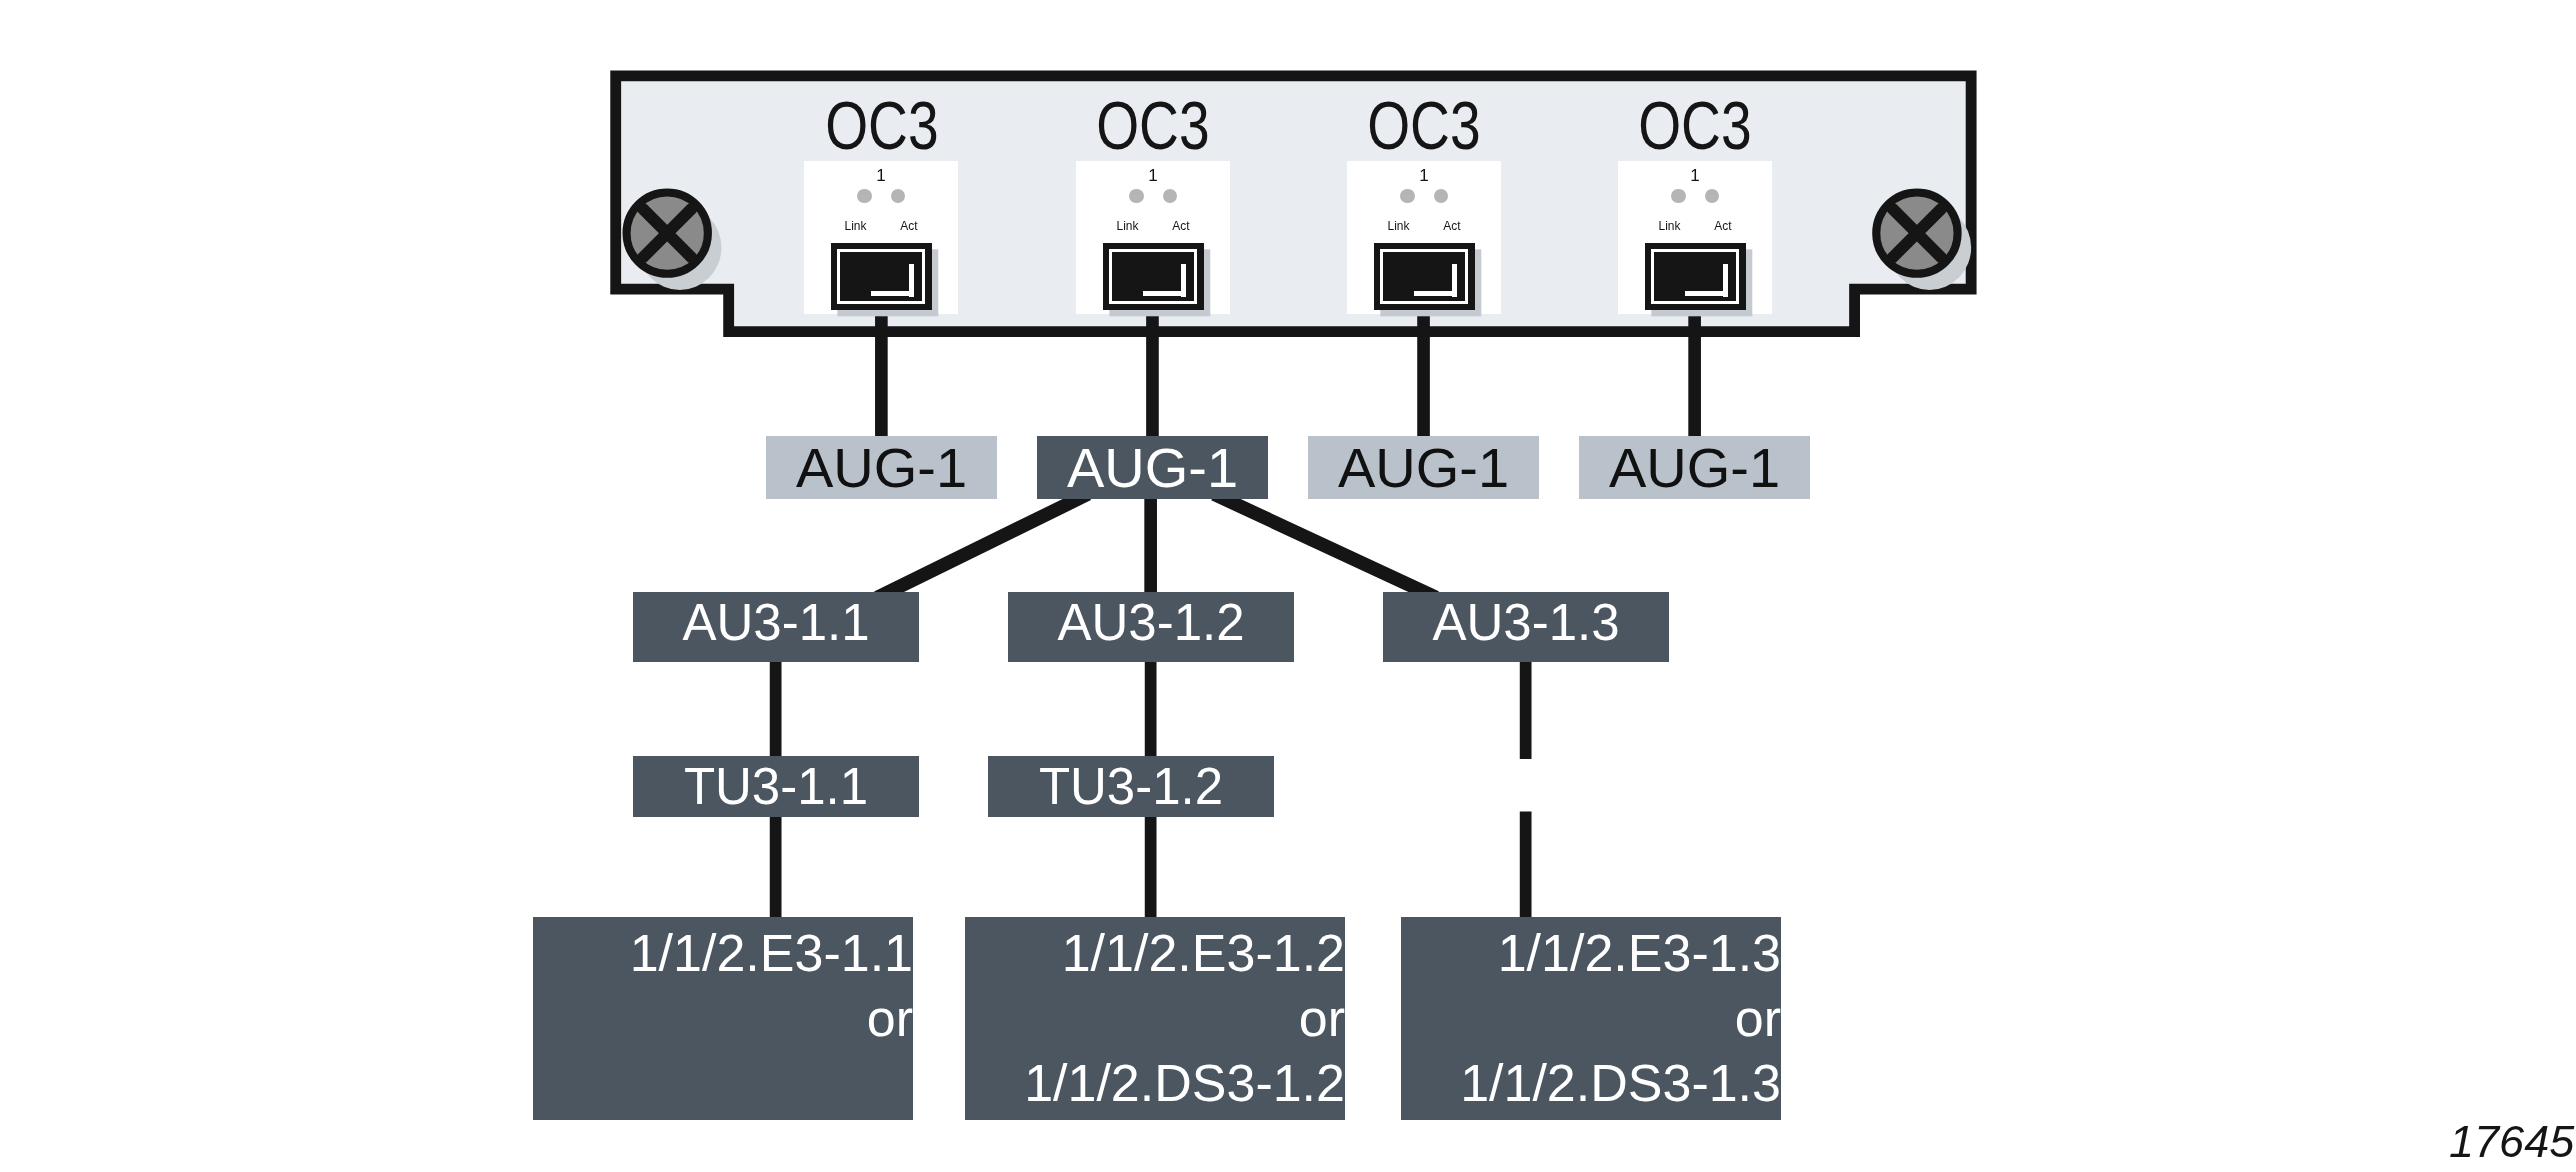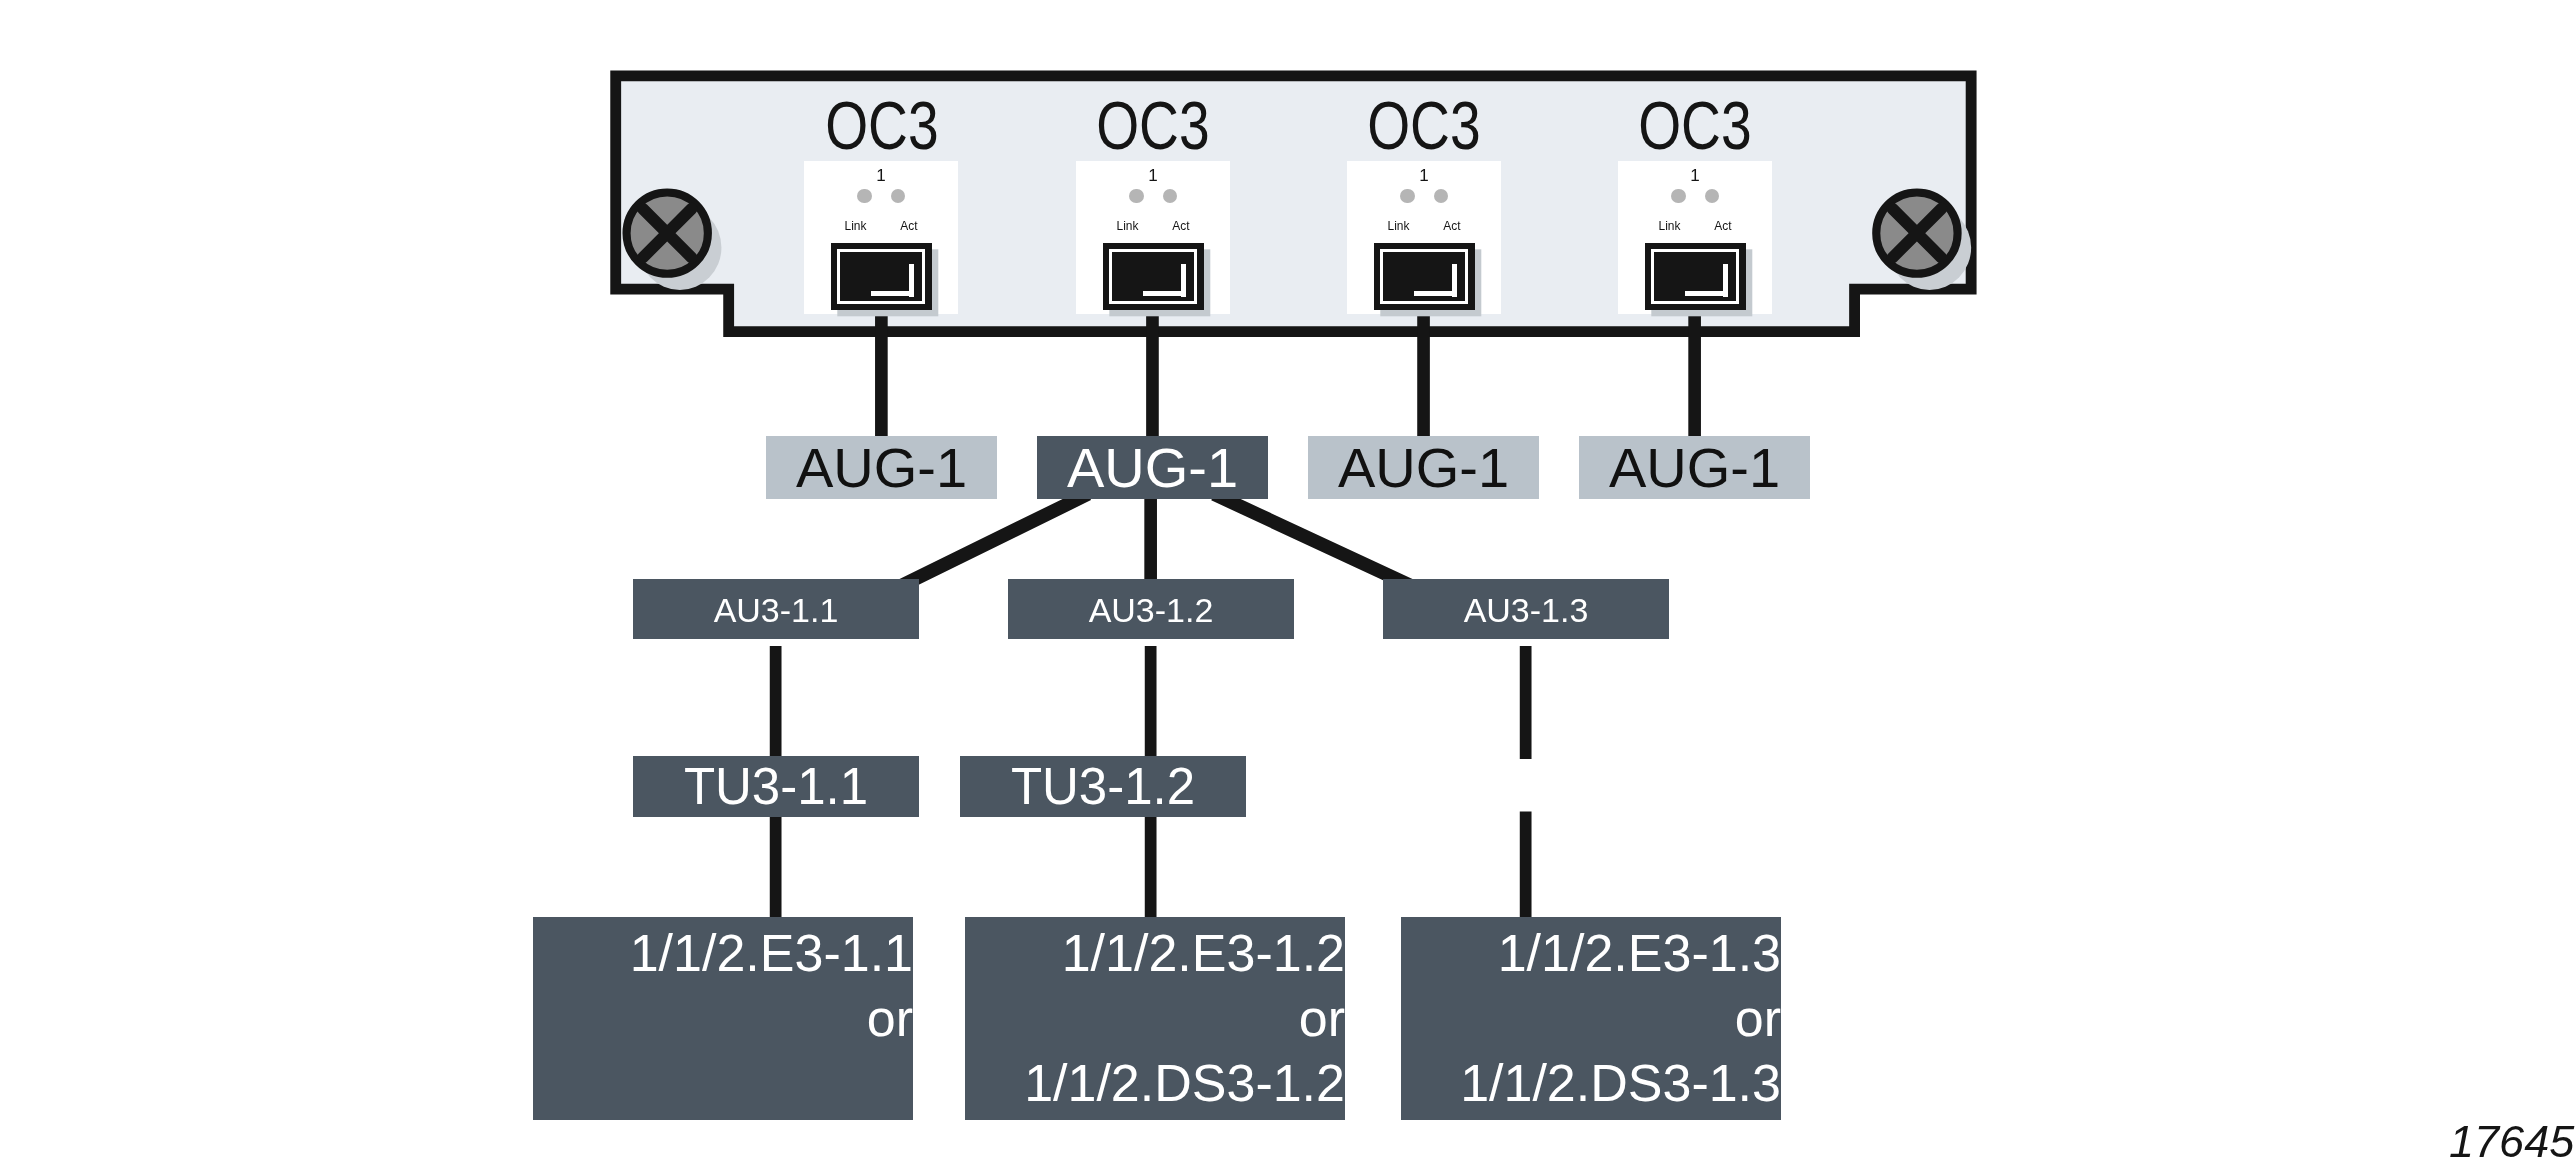--- a/index.html
+++ b/index.html
@@ -25,21 +25,21 @@
   .sfp-inner{position:absolute;left:6.3px;top:6.3px;right:6.3px;bottom:6.3px;
              border:3.6px solid #ffffff;background:#151515;}
   .br-h{position:absolute;left:40px;top:48px;width:43px;height:5.4px;background:#ffffff;}
   .br-v{position:absolute;left:78px;top:21px;width:5.4px;height:33px;background:#ffffff;}
 
   
   .nbox{position:absolute;text-align:center;}
   .light{background:#b9c2ca;color:#111111;}
   .dark{background:#4b5661;color:#ffffff;}
   .row-aug{top:436px;width:231px;height:63px;line-height:64px;font-size:56px;}
-  .row-au{top:579px;width:286px;height:60px;line-height:62px;font-size:34px;}
+  .row-au{top:592px;width:286px;height:70px;line-height:62px;font-size:51px;}
   .row-tu{top:756px;width:286px;height:61px;line-height:62px;font-size:51px;}
   .chan{position:absolute;top:917px;width:380px;height:203px;background:#4b5661;color:#ffffff;
         font-size:52px;line-height:65px;text-align:right;padding:3.6px 0 0 14.5px;box-sizing:border-box;}
 
   .fig{position:absolute;top:1119px;right:1.8px;font-size:45px;line-height:45px;color:#151515;font-style:italic;}
 </style>
 </head>
 <body>
 
 <div class="canvas">
@@ -162,21 +162,21 @@
   <div class="nbox light row-aug" style="left:766px">AUG-1</div>
   <div class="nbox dark row-aug" style="left:1037px">AUG-1</div>
   <div class="nbox light row-aug" style="left:1308px">AUG-1</div>
   <div class="nbox light row-aug" style="left:1579px">AUG-1</div>
 
   <div class="nbox dark row-au" style="left:633px">AU3-1.1</div>
   <div class="nbox dark row-au" style="left:1008px">AU3-1.2</div>
   <div class="nbox dark row-au" style="left:1383px">AU3-1.3</div>
 
   <div class="nbox dark row-tu" style="left:633px">TU3-1.1</div>
-  <div class="nbox dark row-tu" style="left:960px">TU3-1.2</div>
+  <div class="nbox dark row-tu" style="left:988px">TU3-1.2</div>
 
   <div class="chan" style="left:533px">
     <div>1/1/2.E3-1.1</div>
     <div>or</div>
   </div>
   <div class="chan" style="left:965px">
     <div>1/1/2.E3-1.2</div>
     <div>or</div>
     <div>1/1/2.DS3-1.2</div>
   </div>

